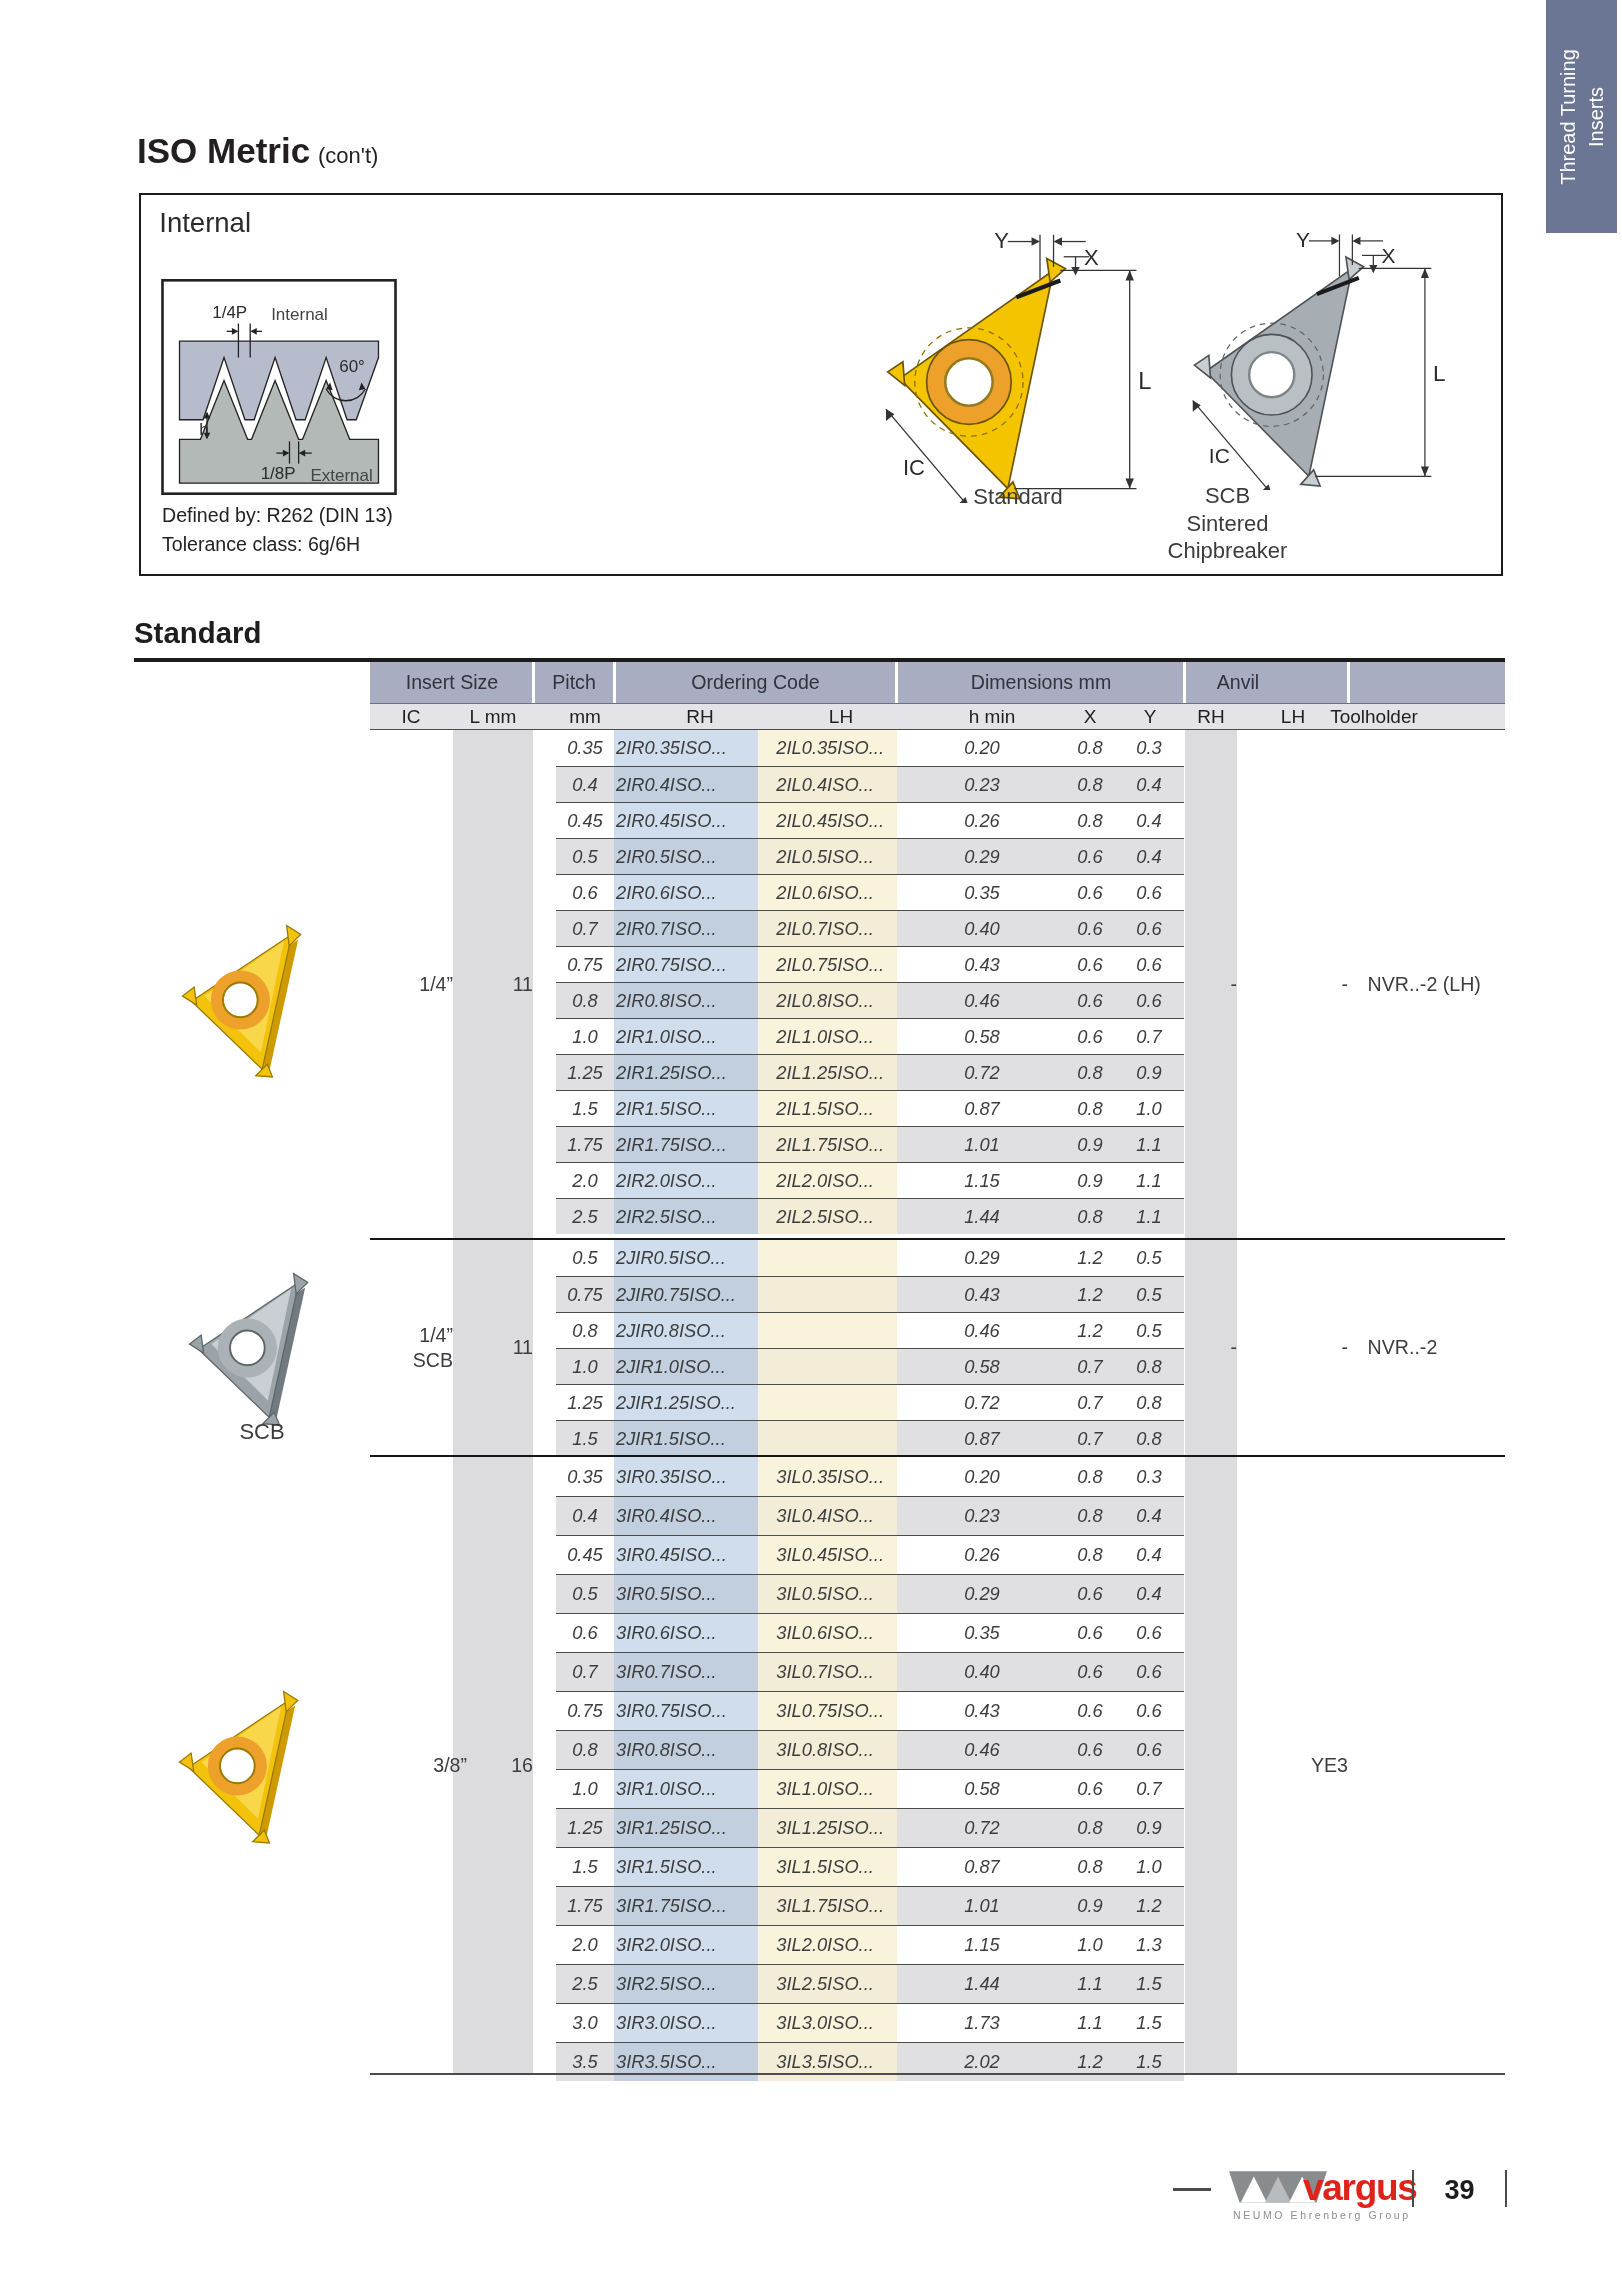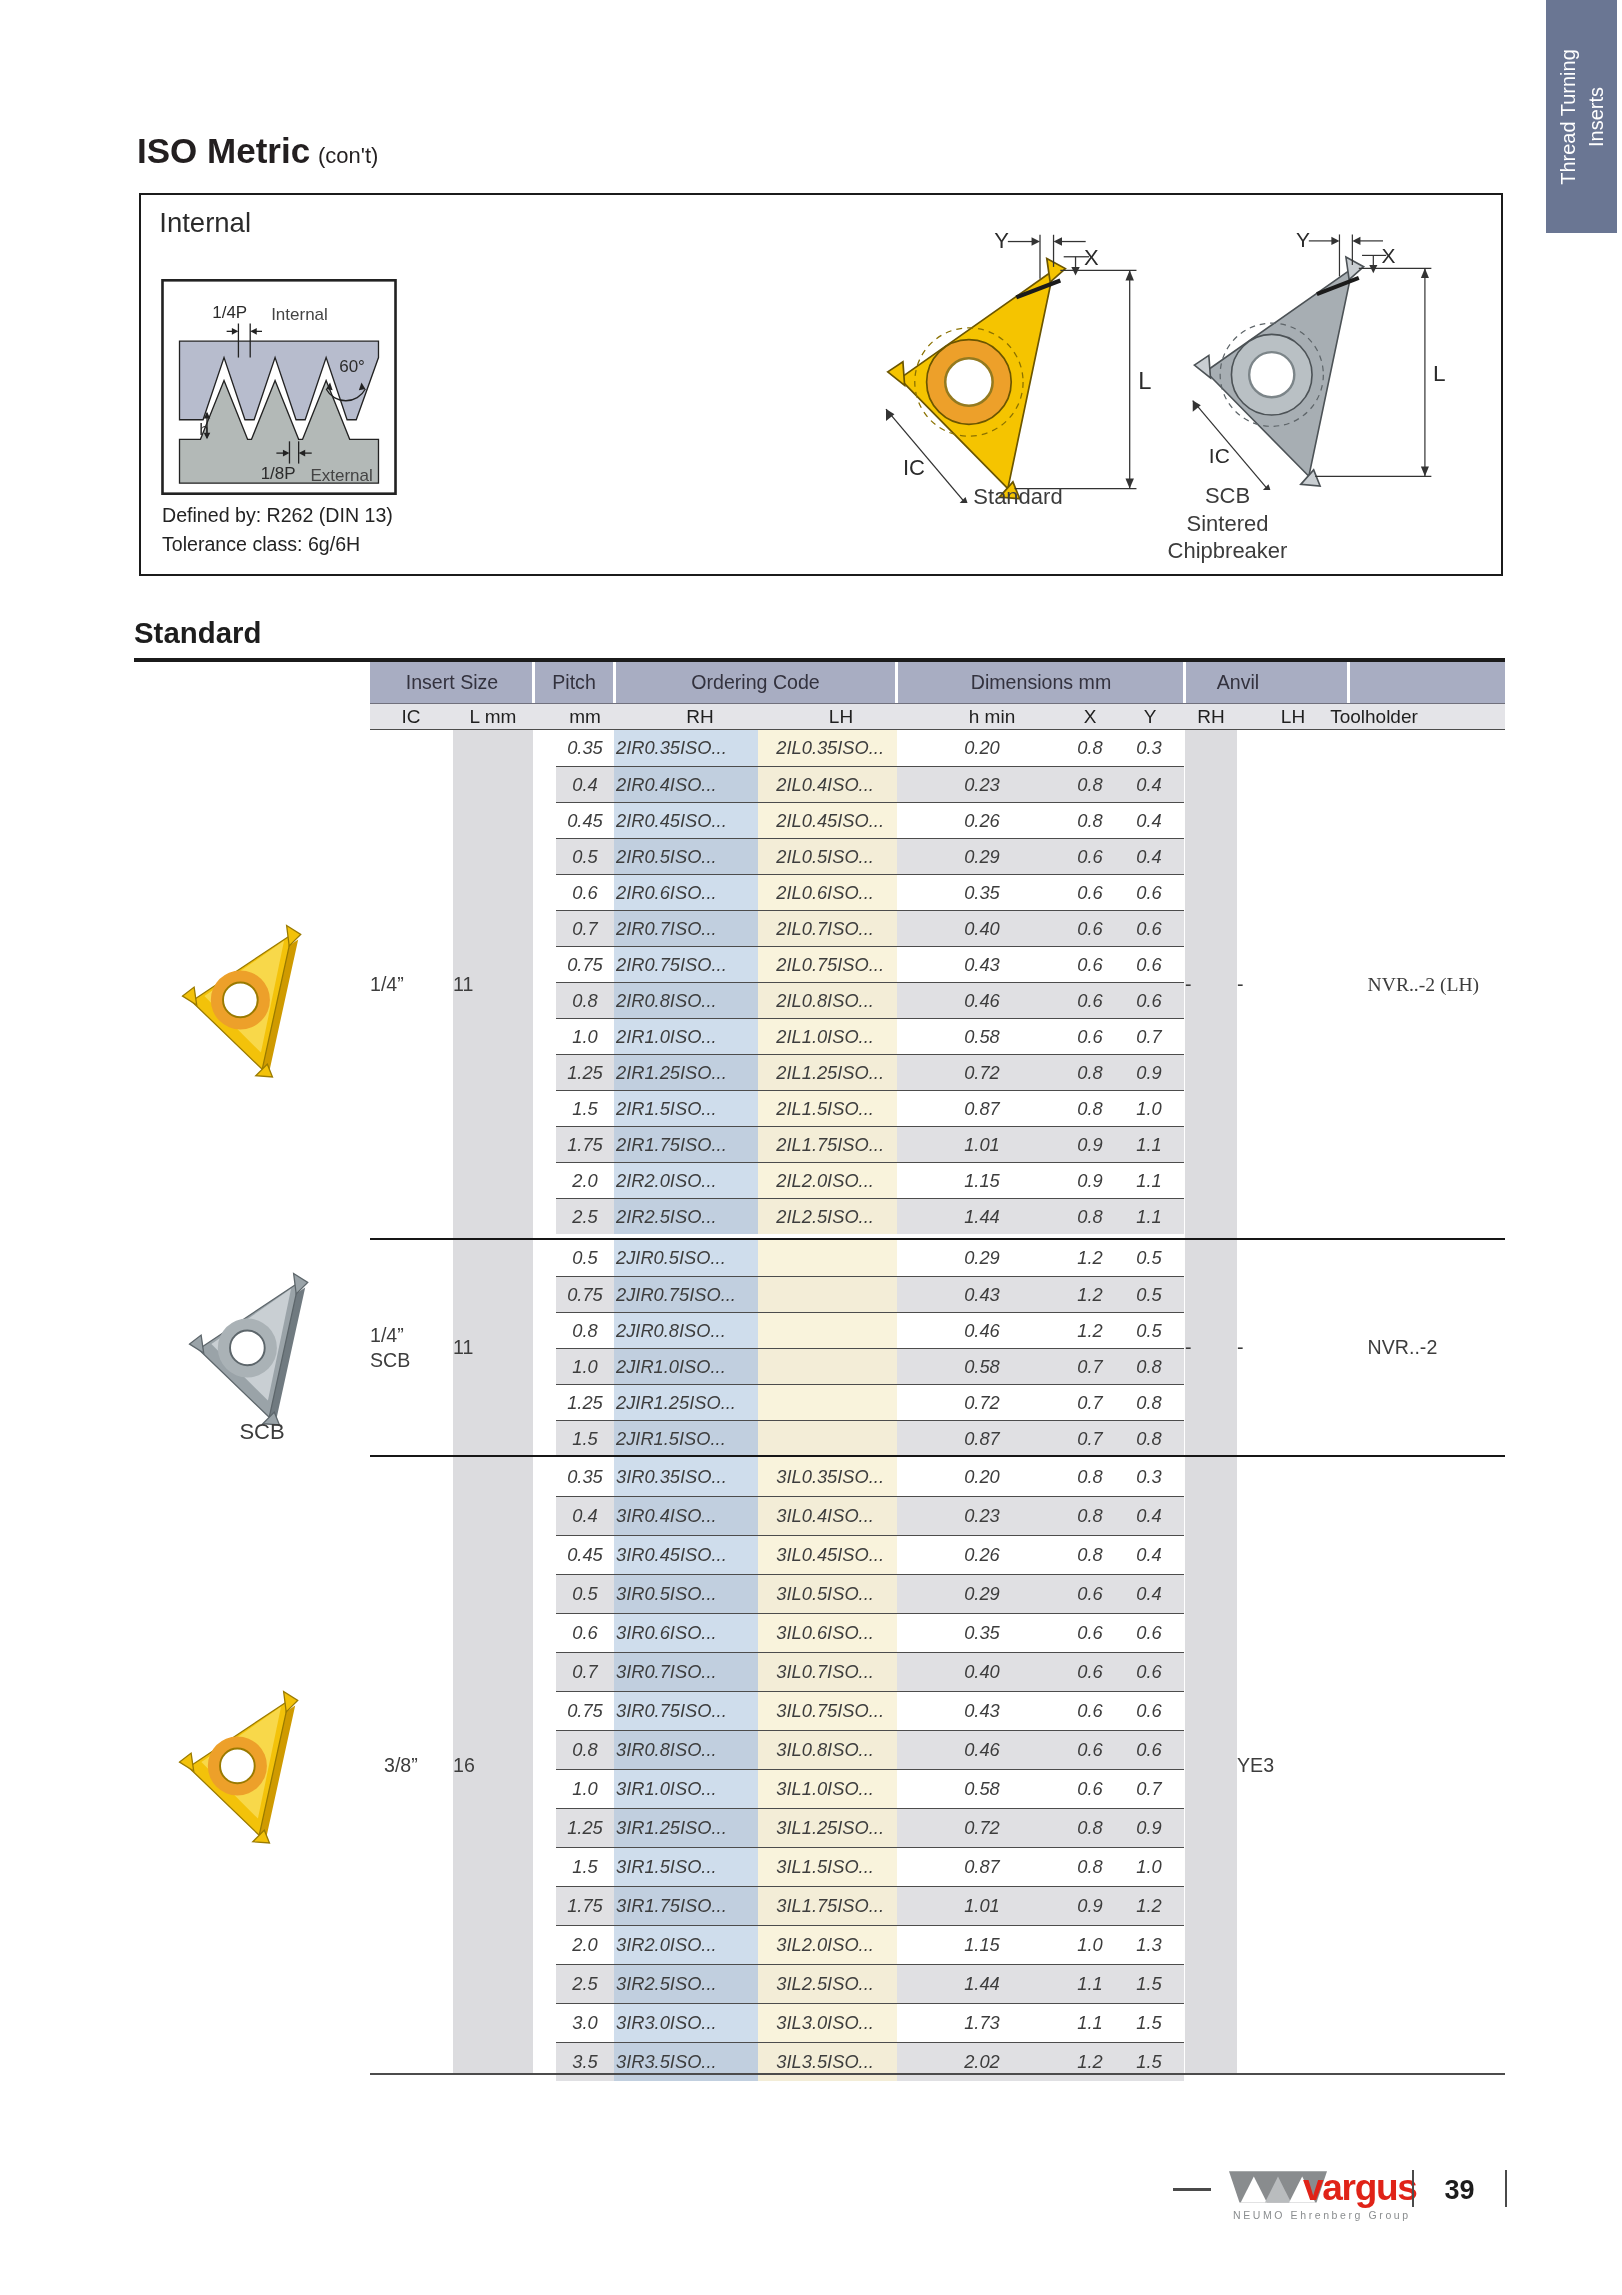--- a/index.html
+++ b/index.html
@@ -37,21 +37,21 @@
   .group.bordered{border-top:2px solid #161616;box-sizing:border-box;}
   .rows{position:absolute;left:186px;top:0;width:628px;font-style:italic;}
   .row{display:grid;grid-template-columns:58px 144px 139px 170px 46px 72px;box-sizing:border-box;}
   .row:nth-child(even){background:#e0e0e3;}
   .row + .row{border-top:1.3px solid #4c4c4c;}
   .cell{display:flex;align-items:center;justify-content:center;font-size:18.3px;color:#3d3d3d;}
   .c-rh{background:rgba(167,193,220,.55);justify-content:flex-start;padding-left:2px;box-sizing:border-box;}
   .c-lh{background:rgba(247,240,211,.8);justify-content:flex-start;padding-left:18.3px;box-sizing:border-box;}
   .gband{position:absolute;top:0;height:100%;background:#dcdcdf;}
   .glabel{position:absolute;top:0;height:100%;display:flex;flex-direction:column;
-        align-items:flex-start;justify-content:center;font-size:19.6px;color:#3d3d3d;line-height:25px;}
+        align-items:flex-end;justify-content:center;font-size:19.6px;color:#3d3d3d;line-height:25px;}
   .glabel.left-align{align-items:flex-start;}
   #bottom-rule{position:absolute;left:370px;top:2073px;width:1135px;height:2px;background:#4c4c4c;}
   
   .photo{position:absolute;}
   #scb-caption{position:absolute;left:203px;top:1419px;width:118px;text-align:center;
         font-size:22px;color:#3c3c3c;}
   
   #footer-line{position:absolute;left:1173px;top:2188px;width:38px;height:2.6px;background:#4a4a4a;}
   #logo{position:absolute;left:1229px;top:2171px;}
   #logo-text{position:absolute;left:1303px;top:2167px;font-size:37px;font-weight:bold;
@@ -340,21 +340,21 @@
           </div>
           <div class="glabel" style="left: 83px; width: 80px;">
             <div>11</div>
           </div>
           <div class="glabel" style="left: 815px; width: 52px;">
             <div>-</div>
           </div>
           <div class="glabel" style="left: 867px; width: 111px;">
             <div>-</div>
           </div>
-          <div class="glabel left-align" style="left: 978px; width: 157px; padding-left: 19.6px; box-sizing: border-box; font-family: Liberation Serif, serif;">
+          <div class="glabel left-align" style="left: 978px; width: 157px; padding-left: 19.6px; box-sizing: border-box;">
             <div>NVR..-2 (LH)</div>
           </div>
         </div>
         <div class="group bordered" style="height: 217px;">
           <div class="gband" style="left: 83px; width: 80px;"></div>
           <div class="gband" style="left: 815px; width: 52px;"></div>
           <div class="rows">
             <div class="row" style="height: 36px;">
               <div class="cell ">0.5</div>
               <div class="cell c-rh">2JIR0.5ISO...</div>

